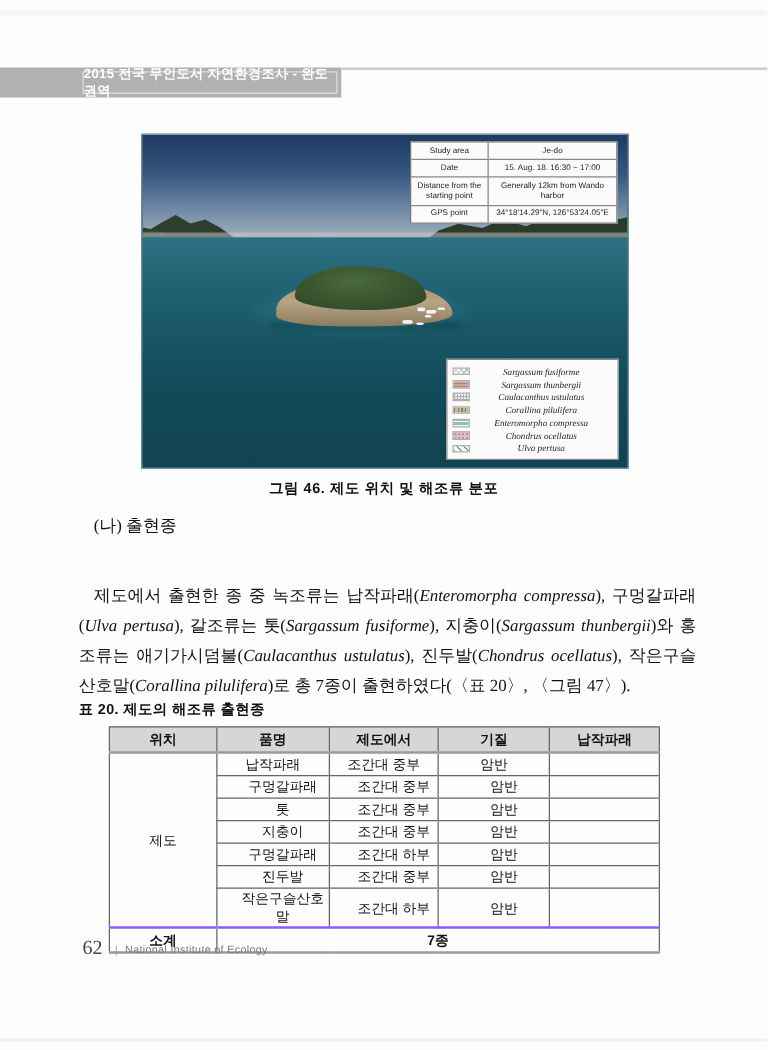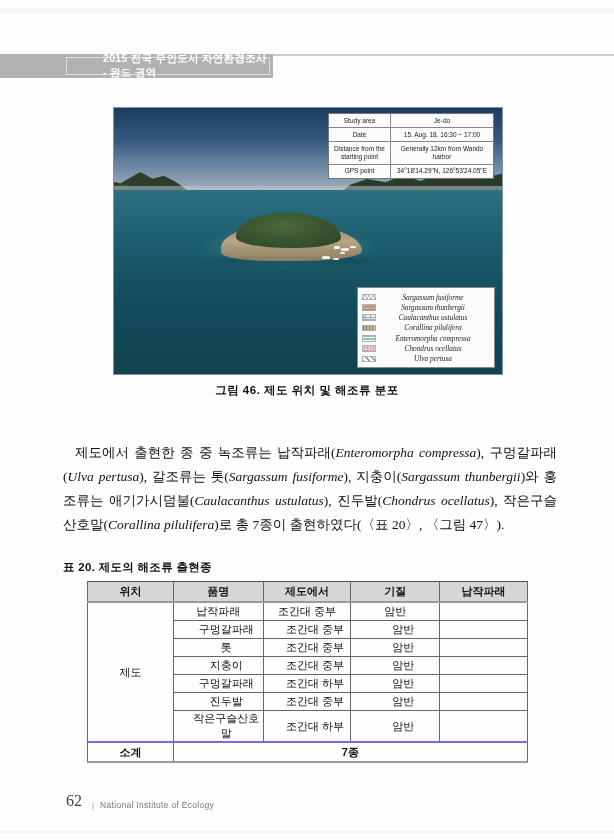--- a/index.html
+++ b/index.html
@@ -3,21 +3,21 @@
 <meta charset="utf-8">
 <style>
   html,body{margin:0;padding:0;}
   body{width:614px;height:840px;position:relative;background:#fdfdfd;font-family:"Liberation Sans",sans-serif;overflow:hidden;}
   .scanline-top{position:absolute;left:0;top:8px;width:100%;height:5px;background:#f4f5f6;}
   .scanline-bottom{position:absolute;left:0;top:831px;width:100%;height:2px;background:#eef0f1;}
 
   
   .hdr-bar{position:absolute;left:0;top:54px;width:273px;height:24px;background:#b1b1b1;}
   .hdr-box{position:absolute;left:66px;top:3px;right:3px;bottom:3px;border:1px solid #dedede;
-           color:#ffffff;font-size:10.5px;font-weight:bold;display:flex;align-items:center;justify-content:center;letter-spacing:.3px;padding-left:36px;}
+           color:#ffffff;font-size:10.5px;font-weight:bold;display:flex;align-items:center;justify-content:center;letter-spacing:.3px;}
   .hdr-line{position:absolute;left:273px;top:54px;width:341px;height:2px;background:#c9cccc;}
 
   
   .figure{position:absolute;left:113px;top:107px;width:388px;height:266px;border:1px solid #7d97a9;background:#14505e;overflow:hidden;}
   .sky{position:absolute;left:0;top:0;width:100%;height:31%;
        background:linear-gradient(180deg,#1d3b61 0%,#35567e 38%,#6d89a4 72%,#9fafbb 100%);}
   .haze{position:absolute;left:0;top:29.2%;width:100%;height:1.8%;background:rgba(196,205,210,.5);}
   .mtn{position:absolute;background:#2e3d2c;}
   .mtn-left{left:0;top:23.5%;width:19%;height:7.5%;
     clip-path:polygon(0 100%,0 58%,9% 64%,20% 40%,36% 8%,52% 42%,68% 26%,84% 58%,100% 100%);}
@@ -83,21 +83,21 @@
   table.species{position:absolute;left:87px;top:581px;width:441px;border-collapse:collapse;font-size:11px;color:#111;
                 border-top:1px solid #555;border-bottom:2.5px solid #9a9a9a;}
   table.species th,table.species td{border-left:1px solid #666;border-right:1px solid #666;text-align:center;padding:0;height:17px;}
   table.species th{background:#d6d6d6;font-weight:bold;border-bottom:2.5px solid #9a9a9a;height:19px;margin-left:47px;}
   table.species td.rowline{border-top:1px solid #666;padding-left:16px;}
   table.species td.loc{border-top:none;}
   table.species tr.subtotal td{border-top:2px solid #8b5cf6;font-weight:bold;height:18px;}
   col.c0{width:86px;}col.c1{width:90px;}col.c2{width:88px;}col.c3{width:89px;}col.c4{width:88px;}
 
   
-  .footer{position:absolute;left:66px;top:792px;display:flex;align-items:flex-end;color:#555;}
+  .footer{position:absolute;left:66px;top:750px;display:flex;align-items:center;color:#555;}
   .pg-num{font-size:16px;color:#444;font-family:"Liberation Serif",serif;}
   .pg-sep{font-size:8px;color:#999;margin:0 6px 0 10px;}
   .pg-org{font-size:8.5px;color:#777;letter-spacing:.3px;}
 </style>
 </head>
 <body>
 
 <div class="scanline-top"></div>
 <div class="scanline-bottom"></div>
 
@@ -165,20 +165,21 @@
     <div class="lg-row">
       <span class="sw sw6"></span>
       <span class="lg-label">Ulva pertusa</span>
     </div>
   </div>
 </div>
 
 <div class="caption">그림 46. 제도 위치 및 해조류 분포</div>
 
 <div class="bodytext">
+  <p>(나) 출현종</p>
   <p class="para"><span>제도에서 출현한 종 중 녹조류는 납작파래(</span><span class="it">Enteromorpha compressa</span><span>), 구멍갈파래(</span><span class="it">Ulva pertusa</span><span>), 갈조류는 톳(</span><span class="it">Sargassum fusiforme</span><span>), 지충이(</span><span class="it">Sargassum thunbergii</span><span>)와 홍조류는 애기가시덤불(</span><span class="it">Caulacanthus ustulatus</span><span>), 진두발(</span><span class="it">Chondrus ocellatus</span><span>), 작은구슬산호말(</span><span class="it">Corallina pilulifera</span><span>)로 총 7종이 출현하였다(〈표 20〉, 〈그림 47〉).</span></p>
 </div>
 
 <div class="tbl-title">표 20. 제도의 해조류 출현종</div>
 <table class="species">
   <colgroup>
       <col class="c0">
       <col class="c1">
       <col class="c2">
       <col class="c3">

